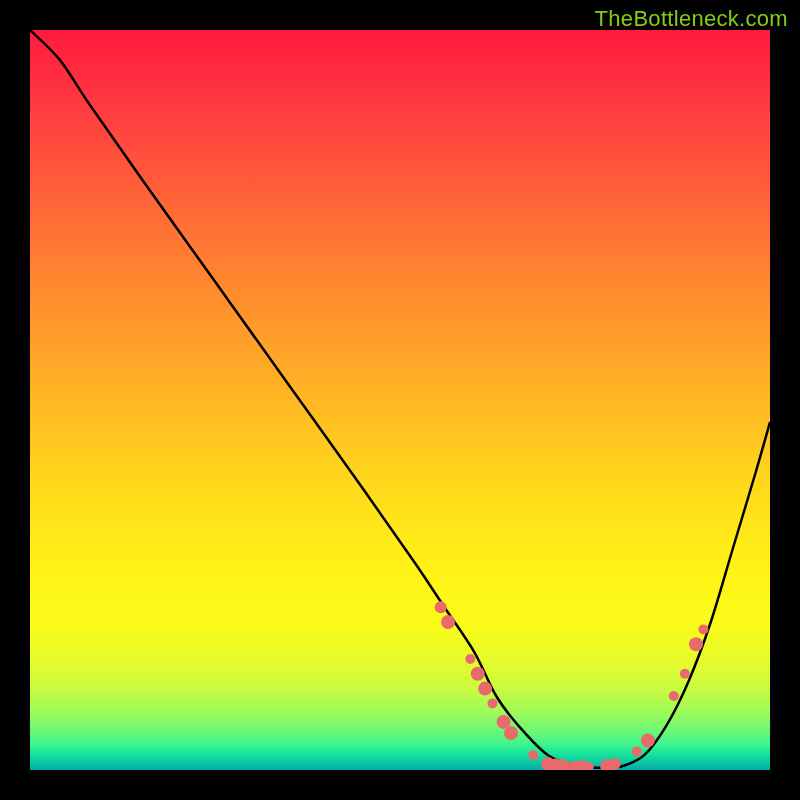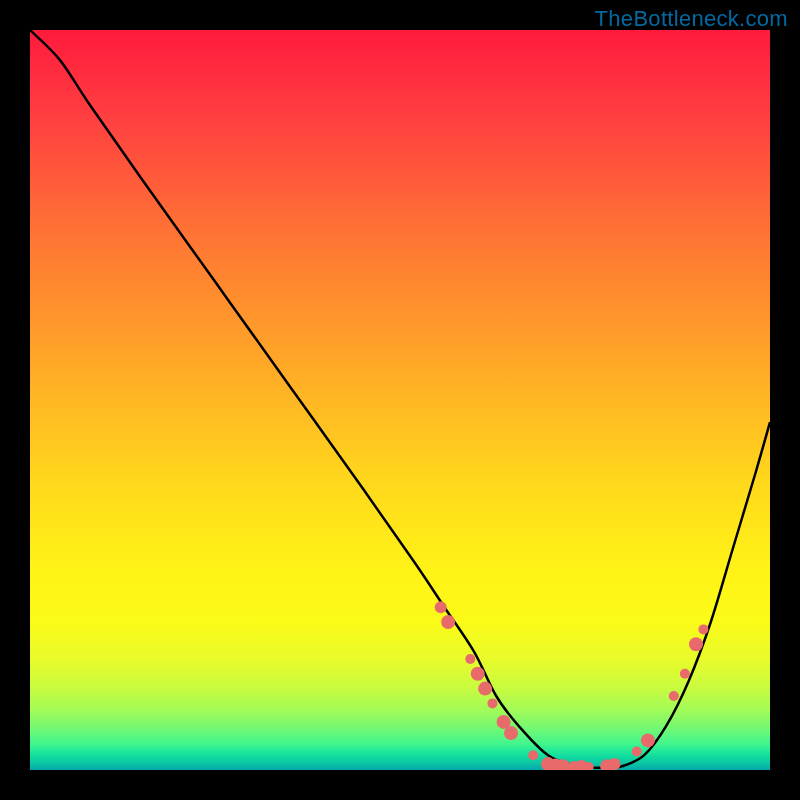--- a/index.html
+++ b/index.html
@@ -7,21 +7,21 @@
       width: 800px;
       height: 800px;
       background: #000;
       position: relative;
       font-family: Arial, sans-serif;
     }
     .watermark {
       position: absolute;
       top: 6px;
       right: 12px;
-      color: #0369a1;
+      color: #84cc16;
       font-size: 22px;
       font-weight: 500;
       letter-spacing: 0.3px;
       z-index: 10;
     }
     .chart-area {
       position: absolute;
       top: 30px;
       left: 30px;
       width: 740px;

